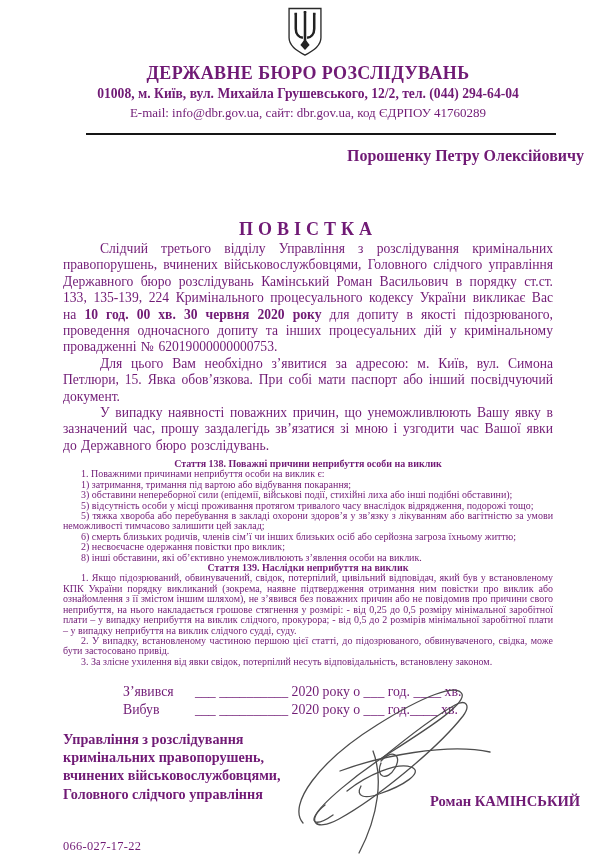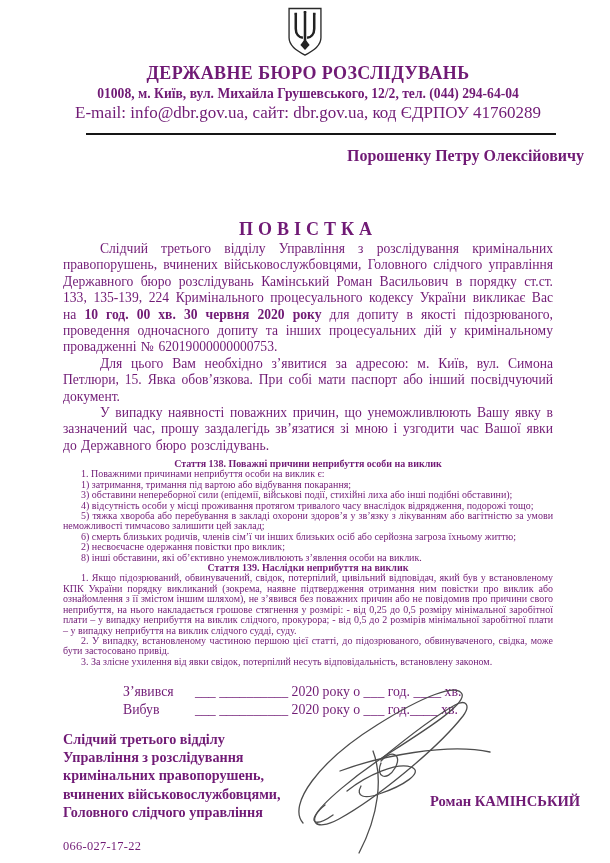--- a/index.html
+++ b/index.html
@@ -16,21 +16,21 @@
   .centered{text-align:center;}
 
   
   .sec-emblem{top:6px;left:0;width:610px;text-align:center;}
   .emblem-svg{display:inline-block;}
 
   
   .sec-org{top:62px;}
   .org-name{font-weight:bold;font-size:18px;letter-spacing:.4px;line-height:22px;}
   .org-addr{font-weight:bold;font-size:13.6px;line-height:19px;}
-  .org-mail{font-size:17px;line-height:19px;}
+  .org-mail{font-size:13px;line-height:19px;}
 
   .sec-rule{top:133px;left:86px;width:470px;height:0;border-top:2.6px solid #151515;}
 
   .sec-addressee{top:147px;}
   .addressee{font-weight:bold;font-size:16px;padding-left:284px;white-space:nowrap;}
 
   .sec-title{top:219px;}
   .doc-title{font-weight:bold;font-size:18px;letter-spacing:5px;text-align:center;}
 
   
@@ -101,38 +101,37 @@
     <p class="para"><span>Слідчий третього відділу Управління з розслідування кримінальних правопорушень, вчинених військовослужбовцями, Головного слідчого управління Державного бюро розслідувань Камінський Роман Васильович в порядку ст.ст. 133, 135-139, 224 Кримінального процесуального кодексу України викликає Вас на </span><b>10 год. 00 хв. 30 червня 2020 року</b><span> для допиту в якості підозрюваного, проведення одночасного допиту та інших процесуальних дій у кримінальному провадженні № 62019000000000753.</span></p>
     <p class="para">Для цього Вам необхідно з’явитися за адресою: м. Київ, вул. Симона Петлюри, 15. Явка обов’язкова. При собі мати паспорт або інший посвідчуючий документ.</p>
     <p class="para">У випадку наявності поважних причин, що унеможливлюють Вашу явку в зазначений час, прошу заздалегідь зв’язатися зі мною і узгодити час Вашої явки до Державного бюро розслідувань.</p>
   </div>
 
   <div class="sec sec-legal legal">
     <p class="legal-h">Стаття 138. Поважні причини неприбуття особи на виклик</p>
     <p class="legal-p">1. Поважними причинами неприбуття особи на виклик є:</p>
     <p class="legal-p">1) затримання, тримання під вартою або відбування покарання;</p>
     <p class="legal-p">3) обставини непереборної сили (епідемії, військові події, стихійні лиха або інші подібні обставини);</p>
-    <p class="legal-p">4) відсутність особи у місці проживання протягом тривалого часу внаслідок відрядження, подорожі тощо;</p>
+    <p class="legal-p">5) відсутність особи у місці проживання протягом тривалого часу внаслідок відрядження, подорожі тощо;</p>
     <p class="legal-p">5) тяжка хвороба або перебування в закладі охорони здоров’я у зв’язку з лікуванням або вагітністю за умови неможливості тимчасово залишити цей заклад;</p>
     <p class="legal-p">6) смерть близьких родичів, членів сім’ї чи інших близьких осіб або серйозна загроза їхньому життю;</p>
     <p class="legal-p">2) несвоєчасне одержання повістки про виклик;</p>
     <p class="legal-p">8) інші обставини, які об’єктивно унеможливлюють з’явлення особи на виклик.</p>
     <p class="legal-h">Стаття 139. Наслідки неприбуття на виклик</p>
     <p class="legal-p">1. Якщо підозрюваний, обвинувачений, свідок, потерпілий, цивільний відповідач, який був у встановленому КПК України порядку викликаний (зокрема, наявне підтвердження отримання ним повістки про виклик або ознайомлення з її змістом іншим шляхом), не з’явився без поважних причин або не повідомив про причини свого неприбуття, на нього накладається грошове стягнення у розмірі: - від 0,25 до 0,5 розміру мінімальної заробітної плати – у випадку неприбуття на виклик слідчого, прокурора; - від 0,5 до 2 розмірів мінімальної заробітної плати – у випадку неприбуття на виклик слідчого судді, суду.</p>
     <p class="legal-p">2. У випадку, встановленому частиною першою цієї статті, до підозрюваного, обвинуваченого, свідка, може бути застосовано привід.</p>
     <p class="legal-p">3. За злісне ухилення від явки свідок, потерпілий несуть відповідальність, встановлену законом.</p>
   </div>
 
   <div class="sec sec-appearance">
     <div class="app-line"><span class="app-label">З’явився</span><span>___ __________ 2020 року о ___ год. ____ хв.</span></div>
     <div class="app-line"><span class="app-label">Вибув</span><span>___ __________ 2020 року о ___ год.____ хв.</span></div>
   </div>
 
   <div class="sec sec-signer">
-    <div class="pos-line">Слідчий третього відділу</div>
     <div class="pos-line">Управління з розслідування</div>
     <div class="pos-line">кримінальних правопорушень,</div>
     <div class="pos-line">вчинених військовослужбовцями,</div>
     <div class="pos-line">Головного слідчого управління</div>
     <div class="signer-name">Роман КАМІНСЬКИЙ</div>
   </div>
 
   <svg class="signature-svg" width="210" height="205" viewBox="0 0 210 205">
     <g fill="none" stroke="#4d4d4d" stroke-width="1.3" stroke-linecap="round">
       <path d="M18 168 C 2 150, 34 106, 92 70 C 138 41, 172 28, 177 39 C 181 49, 142 74, 106 97 C 70 120, 36 149, 30 161 C 26 169, 34 170, 48 160"></path>

